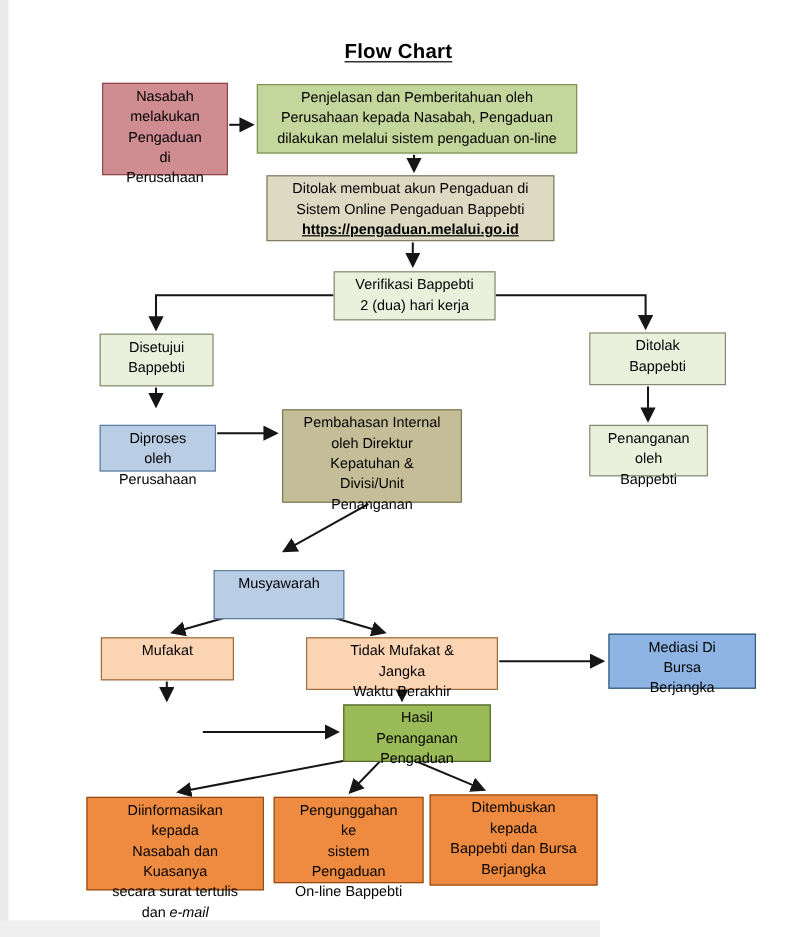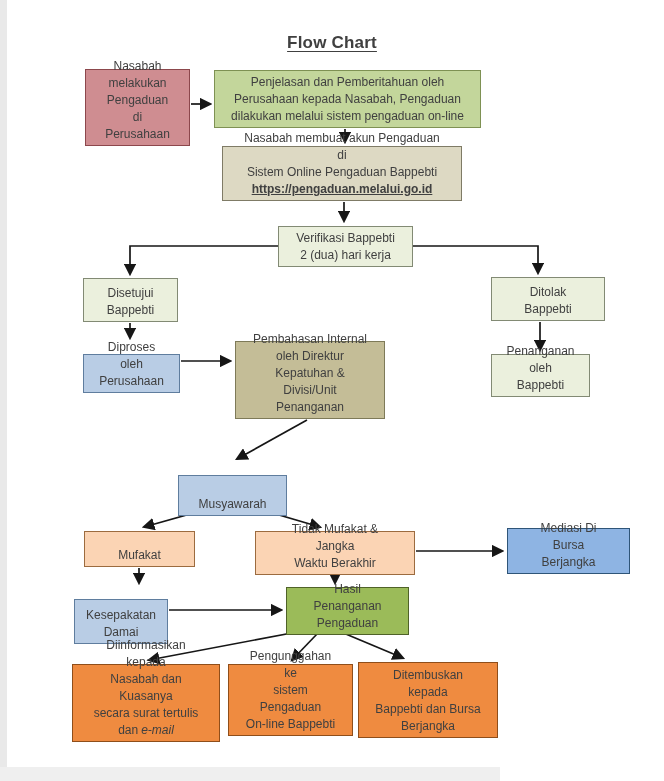--- a/index.html
+++ b/index.html
@@ -1,32 +1,32 @@
 <!DOCTYPE html>
 <html><head>
 <meta charset="utf-8">
 <style>
   html,body{margin:0;padding:0;background:#fff;}
   #stage{
     position:relative;width:664px;height:781px;background:#ffffff;
-    font-family:"Liberation Sans", sans-serif;color:#404040;overflow:hidden;
+    font-family:"Liberation Sans", sans-serif;color:#000000;overflow:hidden;
   }
   .edge-left{position:absolute;left:0;top:0;width:7px;height:781px;background:#e9e9e9;}
   .edge-bottom{position:absolute;left:0;top:767px;width:500px;height:14px;background:#efefef;}
   .title{
     position:absolute;top:33px;left:0;right:0;text-align:center;
     font-size:17px;font-weight:bold;text-decoration:underline;
     text-underline-offset:3px;letter-spacing:.2px;
   }
   svg.connectors{position:absolute;left:0;top:0;pointer-events:none;}
   svg.connectors line, svg.connectors polyline{
     stroke:#161616;stroke-width:1.7;fill:none;
   }
   .box{
-    position:absolute;box-sizing:border-box;display:flex;align-items:flex-end;justify-content:center;
+    position:absolute;box-sizing:border-box;display:flex;align-items:flex-start;justify-content:center;
     text-align:center;font-size:12px;line-height:1.42;padding:2px 16px;border:1.5px solid #555;
   }
   .box .txt{white-space:pre-line;}
   .url{display:block;font-weight:bold;text-decoration:underline;}
   .em{font-style:italic;margin-left:3px;}
   .c-pink      {background:#cf8d91;border-color:#8c474c;}
   .c-green     {background:#c3d69b;border-color:#7e9153;}
   .c-beige     {background:#ddd9c3;border-color:#7f7b66;}
   .c-palegreen {background:#ebf0dd;border-color:#828a74;}
   .c-blue      {background:#b9cde5;border-color:#5f7d9e;margin-top:12px;}
@@ -78,21 +78,21 @@
 Perusahaan</div>
   </div>
 
   <div class="box c-green" style="left:214px;top:70px;width:267px;height:58px">
     <div class="txt">Penjelasan dan Pemberitahuan oleh
 Perusahaan kepada Nasabah, Pengaduan
 dilakukan melalui sistem pengaduan on-line</div>
   </div>
 
   <div class="box c-beige" style="left:222px;top:146px;width:240px;height:55px">
-    <div class="txt"><span>Nasabah membuat akun Pengaduan di
+    <div class="txt"><span>Ditolak membuat akun Pengaduan di
 Sistem Online Pengaduan Bappebti</span><span class="url">https://pengaduan.melalui.go.id</span></div>
   </div>
 
   <div class="box c-palegreen" style="left:278px;top:226px;width:135px;height:41px">
     <div class="txt">Verifikasi Bappebti
 2 (dua) hari kerja</div>
   </div>
 
   <div class="box c-palegreen" style="left:83px;top:278px;width:95px;height:44px">
     <div class="txt">Disetujui
@@ -132,24 +132,20 @@
 
   <div class="box c-peach" style="left:84px;top:531px;width:111px;height:36px">
     <div class="txt">Mufakat</div>
   </div>
 
   <div class="box c-bluedark" style="left:507px;top:528px;width:123px;height:46px">
     <div class="txt">Mediasi Di Bursa
 Berjangka</div>
   </div>
 
-  <div class="box c-blue" style="left:74px;top:587px;width:94px;height:45px">
-    <div class="txt">Kesepakatan
-Damai</div>
-  </div>
 
   <div class="box c-olive" style="left:286px;top:587px;width:123px;height:48px">
     <div class="txt">Hasil Penanganan
 Pengaduan</div>
   </div>
 
   <div class="box c-orange" style="left:72px;top:664px;width:148px;height:78px">
     <div class="txt"><span>Diinformasikan kepada
 Nasabah dan Kuasanya
 secara surat tertulis

